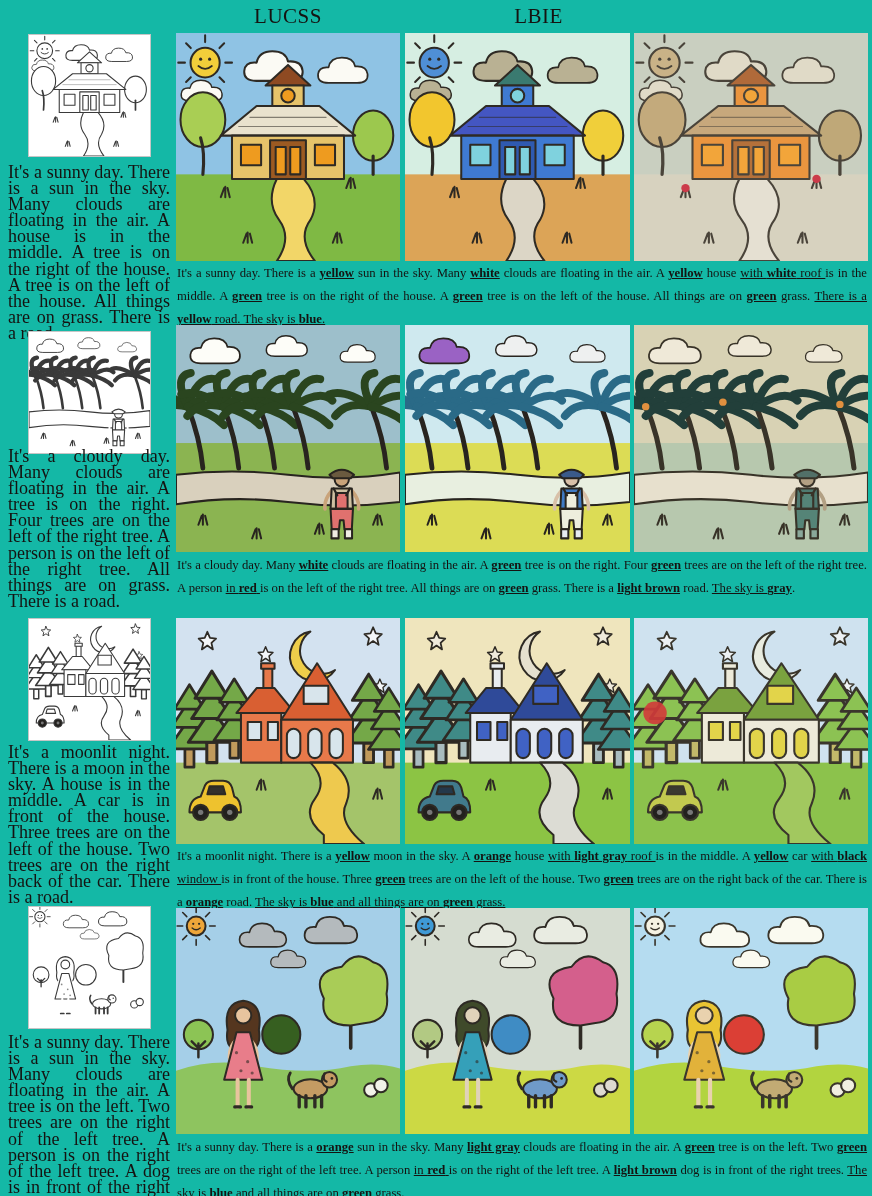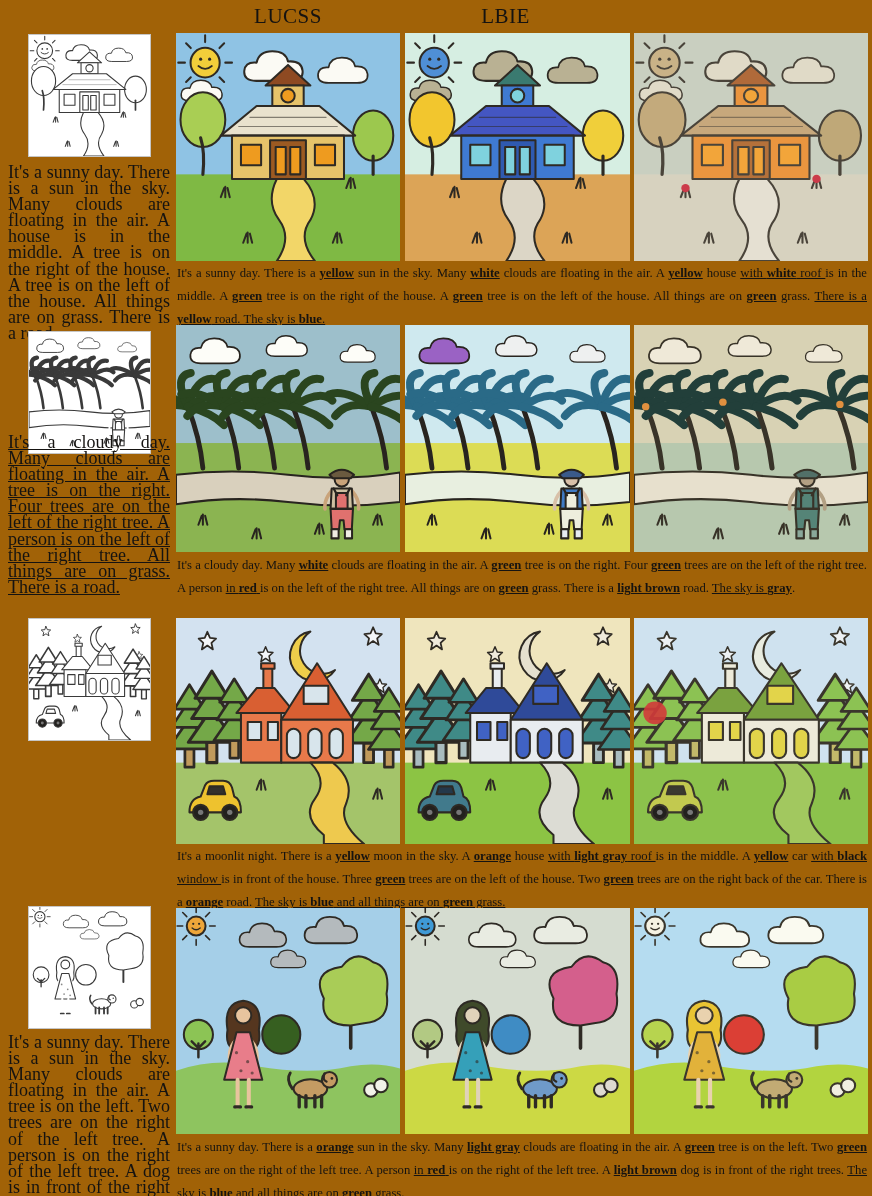--- a/index.html
+++ b/index.html
@@ -1,16 +1,16 @@
 <!DOCTYPE html>
 <html><head>
 <meta charset="utf-8">
 <style>
   html,body{margin:0;padding:0;background:#ffffff;}
-  #page{position:relative;width:872px;height:1196px;background:#a16207;overflow:hidden;
+  #page{position:relative;width:872px;height:1196px;background:#14b8a6;overflow:hidden;
         font-family:"Liberation Serif", serif;color:#151311;}
   .col-title{position:absolute;top:4px;font-size:21px;letter-spacing:.5px;text-align:center;}
   .img-cell{position:absolute;background:#fff;overflow:hidden;}
   .img-cell svg{display:block;width:100%;height:100%;}
   .sketch-cell{position:absolute;width:121px;height:121px;background:#fff;border:1px solid #c6c6c6;}
   .sketch-cell svg{display:block;width:100%;height:100%;}
   .desc{position:absolute;left:8px;width:162px;font-size:18px;line-height:16.1px;text-align:justify;}
   .caption{position:absolute;left:177px;width:690px;font-size:12.7px;line-height:23px;text-align:justify;}
   .caption .seg-b{font-weight:700;text-decoration:underline;}
   .caption .seg-u{text-decoration:underline;}
@@ -199,21 +199,21 @@
           <g transform="translate(89,80)">
             <circle cx="-2" cy="0.5" r="3" fill="var(--toy)"></circle>
             <circle cx="2.5" cy="-1.5" r="3" fill="var(--toy)"></circle>
           </g>
         </g>
       </defs>
     </svg>
   </div>
 
   <div class="col-title" style="left:176px;width:224px;">LUCSS</div>
-  <div class="col-title" style="left:393px;width:225px;">LBIE</div>
+  <div class="col-title" style="left:426px;width:225px;">LBIE</div>
 
   <div class="sketch-cell" style="left: 28px; top: 34px; --line: #3a3a3a; --sky: #ffffff; --sun: #ffffff; --cloud: #ffffff; --roof: #ffffff; --roof2: #ffffff; --wall: #ffffff; --window: #ffffff; --door: #ffffff; --tree: #ffffff; --tree2: #ffffff; --grass: #ffffff; --road: #ffffff;">
     <svg viewBox="0 0 100 100" preserveAspectRatio="none">
         <use href="#scene-house"></use>
       </svg>
   </div>
   <div class="desc" style="top:164px;">It's a sunny day. There is a sun in the sky. Many clouds are floating in the air. A house is in the middle. A tree is on the right of the house. A tree is on the left of the house. All things are on grass. There is a road.</div>
   <div class="img-cell" style="left: 176px; top: 33px; width: 224px; height: 228px; --line: #2e2a24; --sky: #8fc3e4; --sun: #f2ce3a; --cloud: #fbfaf4; --roof: #e9e2cd; --roof2: #8e4a22; --wall: #e6c36a; --window: #ee9b1f; --door: #9c5a22; --tree: #a9ce54; --tree2: #9cc84e; --grass: #7fb944; --road: #f2d668;">
     <svg viewBox="0 0 100 100" preserveAspectRatio="none">
         <use href="#scene-house"></use>
@@ -229,21 +229,21 @@
         <use href="#scene-house"></use>
       </svg>
   </div>
   <div class="caption" style="top:262px;"><span class="seg-p">It's a sunny day. There is a </span><span class="seg-b">yellow</span><span class="seg-p"> sun in the sky. Many </span><span class="seg-b">white</span><span class="seg-p"> clouds are floating in the air. A </span><span class="seg-b">yellow</span><span class="seg-p"> house </span><span class="seg-u">with </span><span class="seg-b">white</span><span class="seg-u"> roof </span><span class="seg-p">is in the middle. A </span><span class="seg-b">green</span><span class="seg-p"> tree is on the right of the house. A </span><span class="seg-b">green</span><span class="seg-p"> tree is on the left of the house. All things are on </span><span class="seg-b">green</span><span class="seg-p"> grass. </span><span class="seg-u">There is a </span><span class="seg-b">yellow</span><span class="seg-u"> road. The sky is </span><span class="seg-b">blue</span><span class="seg-u">.</span></div>
 
   <div class="sketch-cell" style="left: 28px; top: 331px; --line: #3a3a3a; --sky: #ffffff; --cloud: #ffffff; --cloud2: #ffffff; --tree: #3a3a3a; --skin: #ffffff; --hat: #ffffff; --shirt: #ffffff; --pants: #ffffff; --boot: #ffffff; --grass: #ffffff; --road: #ffffff;">
     <svg viewBox="0 0 100 100" preserveAspectRatio="none">
         <use href="#scene-palms"></use>
       </svg>
   </div>
-  <div class="desc" style="top:434px;text-decoration:underline;">It's a cloudy day. Many clouds are floating in the air. A tree is on the right. Four trees are on the left of the right tree. A person is on the left of the right tree. All things are on grass. There is a road.</div>
+  <div class="desc" style="top:448px;">It's a cloudy day. Many clouds are floating in the air. A tree is on the right. Four trees are on the left of the right tree. A person is on the left of the right tree. All things are on grass. There is a road.</div>
   <div class="img-cell" style="left: 176px; top: 325px; width: 224px; height: 227px; --line: #28241f; --sky: #9dbfcb; --cloud: #fdfdf8; --cloud2: #fdfdf8; --tree: #2a451f; --skin: #c9a37a; --hat: #6a5a3f; --shirt: #cec0a0; --pants: #e0716e; --boot: #efece2; --grass: #8bb451; --road: #d9d0bd;">
     <svg viewBox="0 0 100 100" preserveAspectRatio="none">
         <use href="#scene-palms"></use>
       </svg>
   </div>
   <div class="img-cell" style="left: 405px; top: 325px; width: 225px; height: 227px; --line: #28241f; --sky: #cfe9ef; --cloud: #eef0f0; --cloud2: #9a62c4; --tree: #2a6a87; --skin: #d8c0a8; --hat: #3a5a8a; --shirt: #3f7ac4; --pants: #eeeedd; --boot: #e6ebf0; --grass: #dcdc55; --road: #e8efe0;">
     <svg viewBox="0 0 100 100" preserveAspectRatio="none">
         <use href="#scene-palms"></use>
       </svg>
   </div>
@@ -252,20 +252,21 @@
         <use href="#scene-palms"></use>
       </svg>
   </div>
   <div class="caption" style="top:554px;"><span class="seg-p">It's a cloudy day. Many </span><span class="seg-b">white</span><span class="seg-p"> clouds are floating in the air. A </span><span class="seg-b">green</span><span class="seg-p"> tree is on the right. Four </span><span class="seg-b">green</span><span class="seg-p"> trees are on the left of the right tree. A person </span><span class="seg-u">in </span><span class="seg-b">red</span><span class="seg-u"> </span><span class="seg-p">is on the left of the right tree. All things are on </span><span class="seg-b">green</span><span class="seg-p"> grass. There is a </span><span class="seg-b">light brown</span><span class="seg-p"> road. </span><span class="seg-u">The sky is </span><span class="seg-b">gray</span><span class="seg-p">.</span></div>
 
   <div class="sketch-cell" style="left: 28px; top: 618px; --line: #3a3a3a; --sky: #ffffff; --moon: #ffffff; --star: #ffffff; --tree: #ffffff; --trunk: #ffffff; --wall: #ffffff; --roof: #ffffff; --window: #ffffff; --car: #ffffff; --carwin: #ffffff; --grass: #ffffff; --road: #ffffff;">
     <svg viewBox="0 0 100 100" preserveAspectRatio="none">
         <use href="#scene-night"></use>
       </svg>
   </div>
+  <div class="desc" style="top:744px;">It's a moonlit night. There is a moon in the sky. A house is in the middle. A car is in front of the house. Three trees are on the left of the house. Two trees are on the right back of the car. There is a road.</div>
   <div class="img-cell" style="left: 176px; top: 618px; width: 224px; height: 226px; --line: #2e2a24; --sky: #d3e2f0; --moon: #efce4a; --star: #f4f6f8; --tree: #74a848; --trunk: #c09a5c; --wall: #e8794a; --roof: #d95f32; --window: #d8e5ec; --car: #eec22e; --carwin: #33312c; --grass: #a4c46a; --road: #eec94e;">
     <svg viewBox="0 0 100 100" preserveAspectRatio="none">
         <use href="#scene-night"></use>
       </svg>
   </div>
   <div class="img-cell" style="left: 405px; top: 618px; width: 225px; height: 226px; --line: #2e2a24; --sky: #efe5bd; --moon: #e5e0cf; --star: #efeadc; --tree: #3f8a87; --trunk: #a9bcbf; --wall: #e8ecf0; --roof: #2f4a99; --window: #4062c4; --car: #417a8c; --carwin: #24384a; --grass: #8cc444; --road: #dcdcd4;">
     <svg viewBox="0 0 100 100" preserveAspectRatio="none">
         <use href="#scene-night"></use>
       </svg>
   </div>

